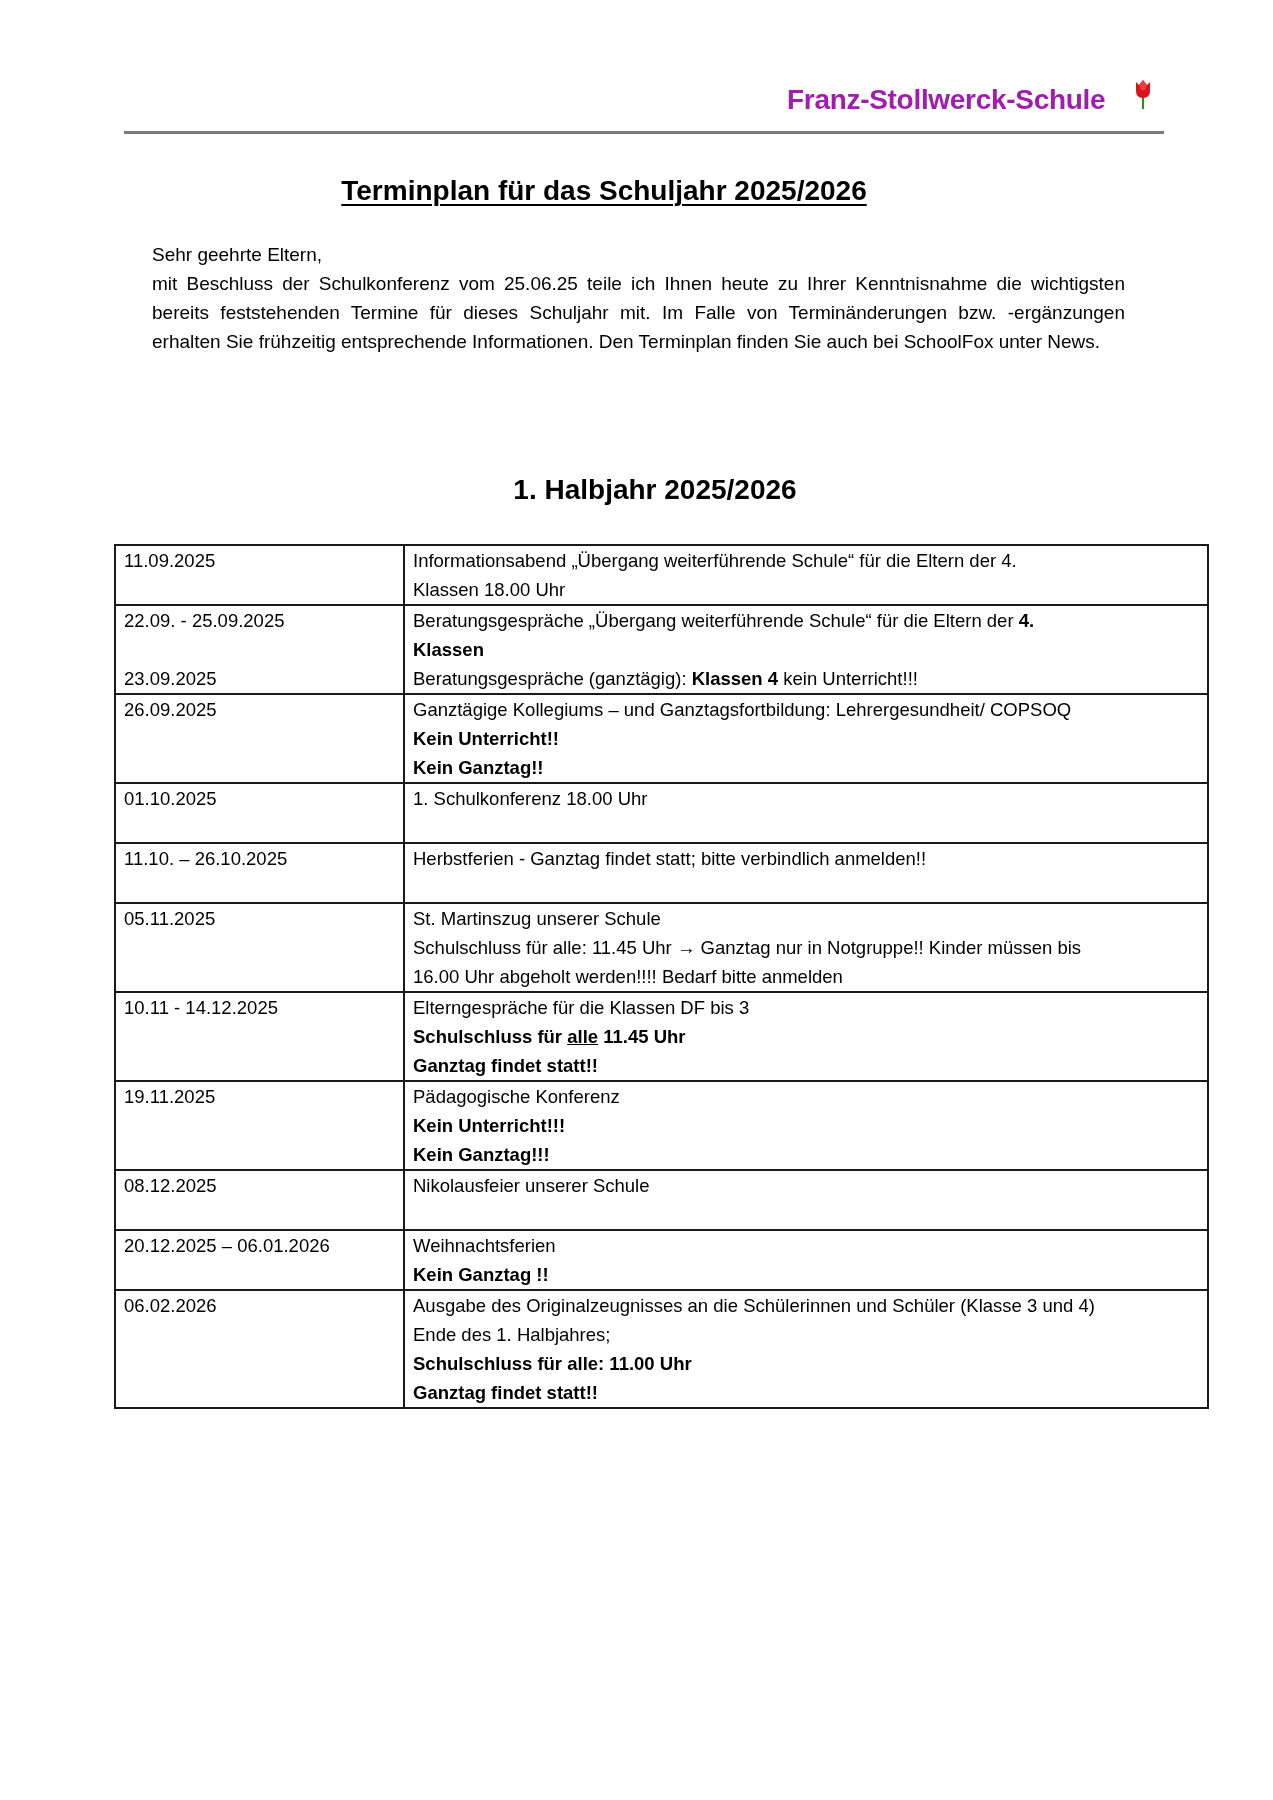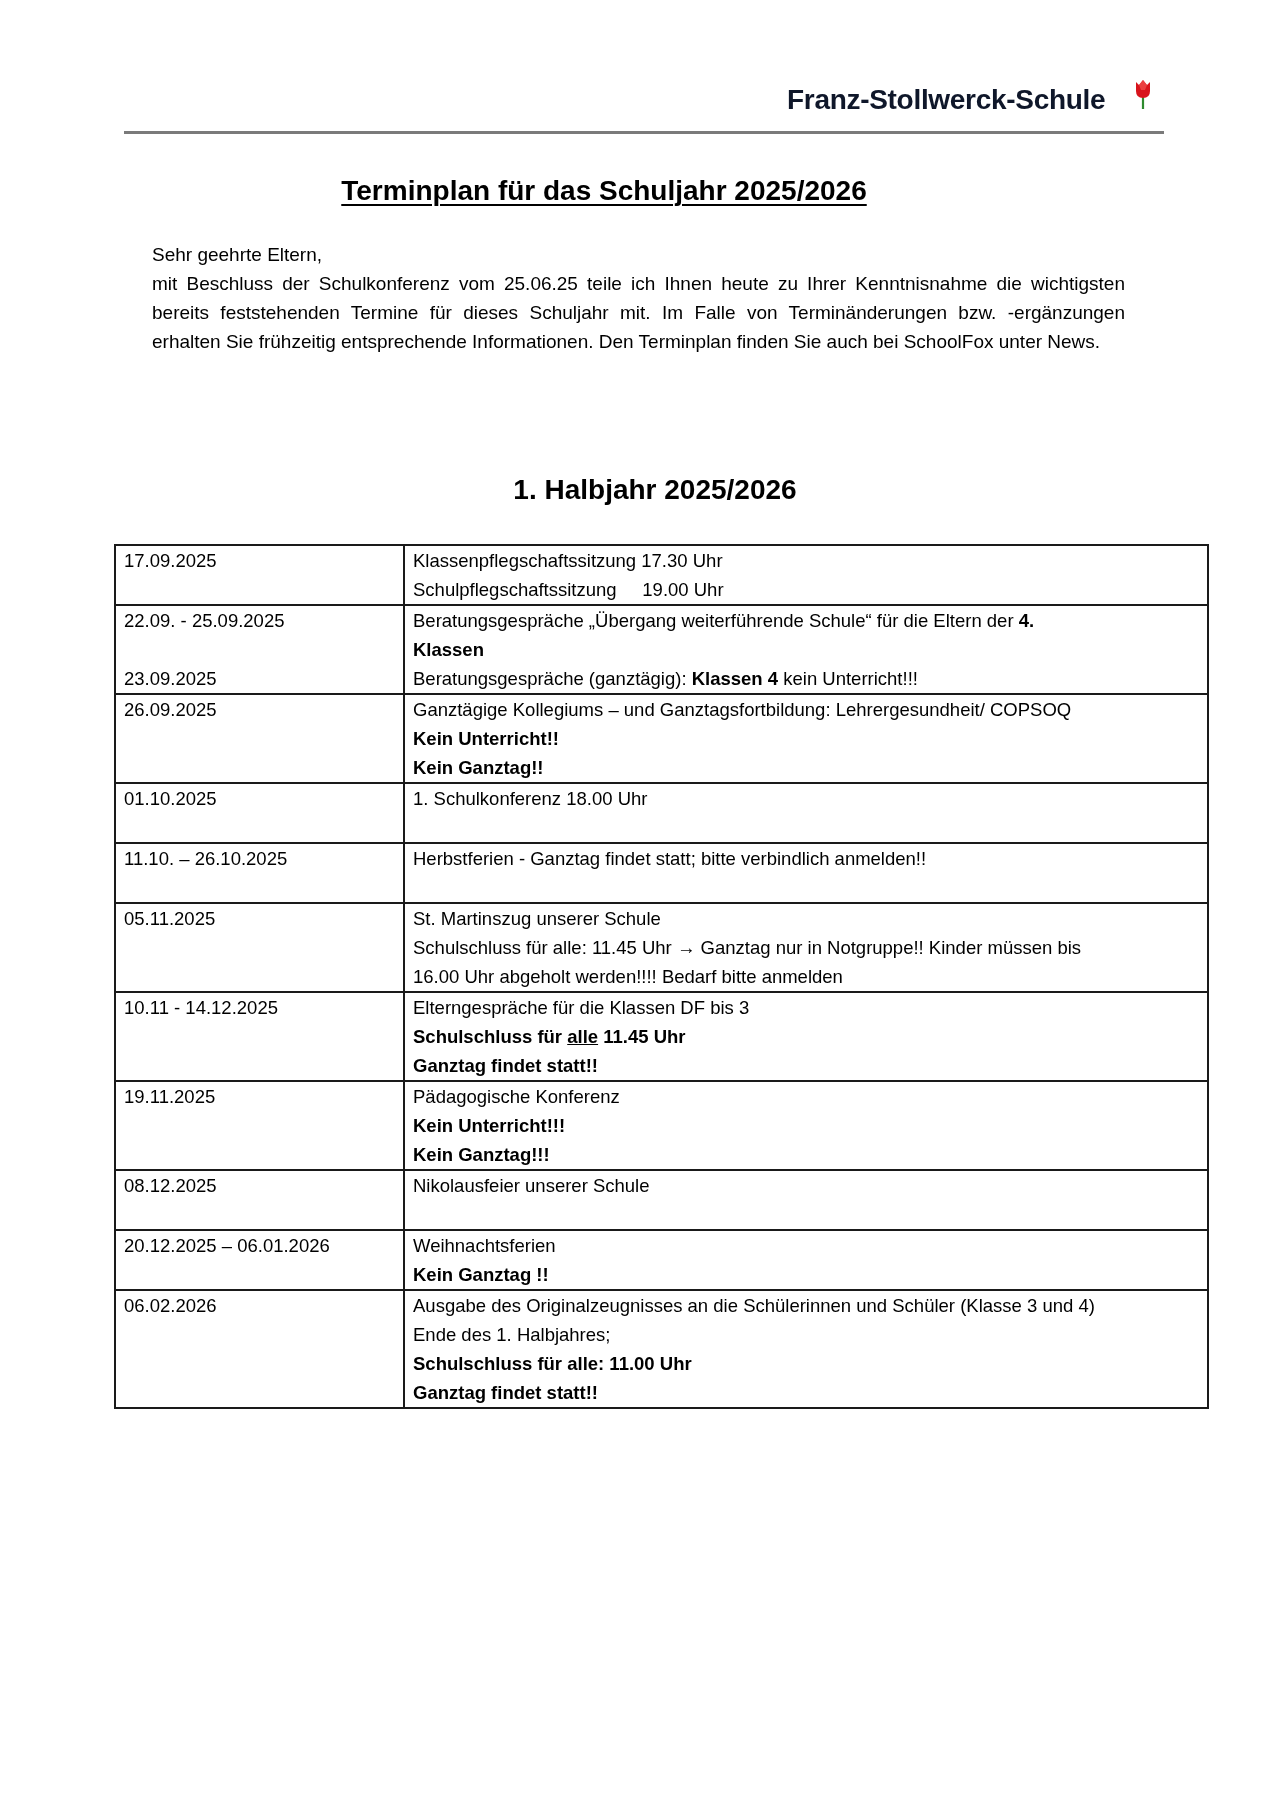--- a/index.html
+++ b/index.html
@@ -2,21 +2,21 @@
 <html><head>
 <meta charset="utf-8">
 <style>
   html, body { margin: 0; padding: 0; background: #ffffff; }
   body {
     width: 1273px; height: 1800px; position: relative; overflow: hidden;
     font-family: "Liberation Sans", sans-serif; color: #000;
   }
   .header-school {
     position: absolute; left: 787px; top: 84px; width: 345px;
-    font-size: 28px; font-weight: bold; color: #0f172a;
+    font-size: 28px; font-weight: bold; color: #a21caf;
     white-space: nowrap; letter-spacing: -0.3px;
   }
   .tulip { position: absolute; left: 1133px; top: 78px; width: 20px; height: 32px; }
   .header-rule {
     position: absolute; left: 124px; top: 131px; width: 1040px; height: 3px; background: #7a7a7a;
   }
   .doc-title {
     position: absolute; left: 0; width: 1208px; top: 175px; text-align: center;
     font-size: 28px; font-weight: bold;
   }
@@ -64,25 +64,25 @@
 <div class="section-heading">1.  Halbjahr 2025/2026</div>
 
 <table class="schedule">
   <colgroup>
       <col class="c-date">
       <col>
     </colgroup>
   <tbody id="schedule-body">
       <tr>
         <td>
-          <span class="ln">17.09.2025</span>
+          <span class="ln">11.09.2025</span>
         </td>
         <td>
-          <span class="ln"><span style="white-space: pre;">Klassenpflegschaftssitzung 17.30 Uhr</span></span>
-          <span class="ln"><span style="white-space: pre;">Schulpflegschaftssitzung     19.00 Uhr</span></span>
+          <span class="ln"><span style="white-space: pre;">Informationsabend „Übergang weiterführende Schule“ für die Eltern der 4.</span></span>
+          <span class="ln"><span style="white-space: pre;">Klassen 18.00 Uhr</span></span>
         </td>
       </tr>
       <tr>
         <td>
           <span class="ln">22.09. - 25.09.2025</span>
           <span class="ln"></span>
           <span class="ln">23.09.2025</span>
         </td>
         <td>
           <span class="ln"><span style="white-space: pre;">Beratungsgespräche „Übergang weiterführende Schule“ für die Eltern der </span><span class="b" style="white-space: pre;">4.</span></span>

